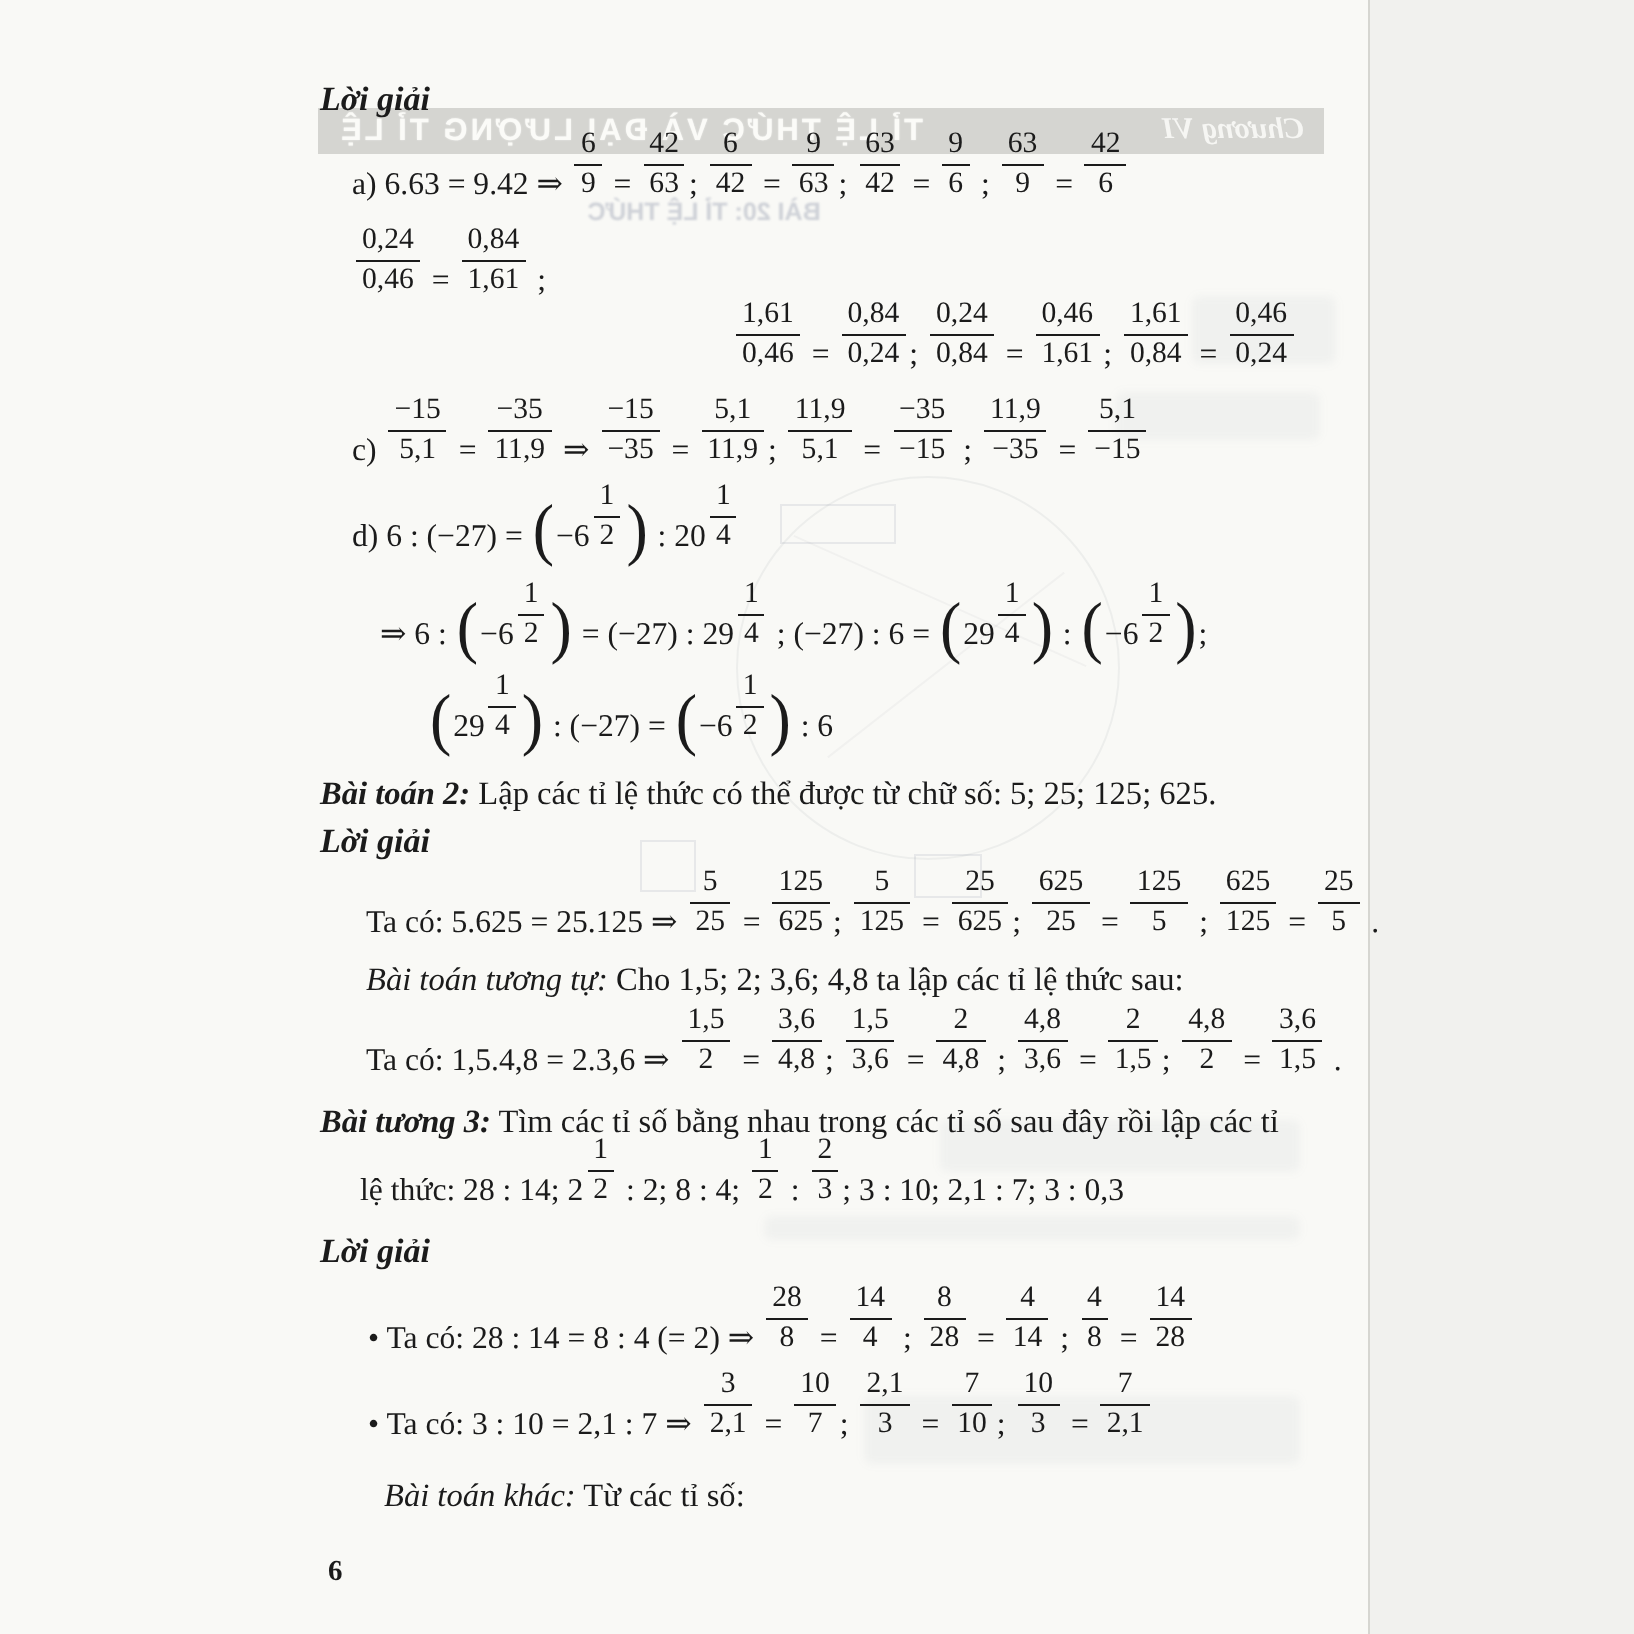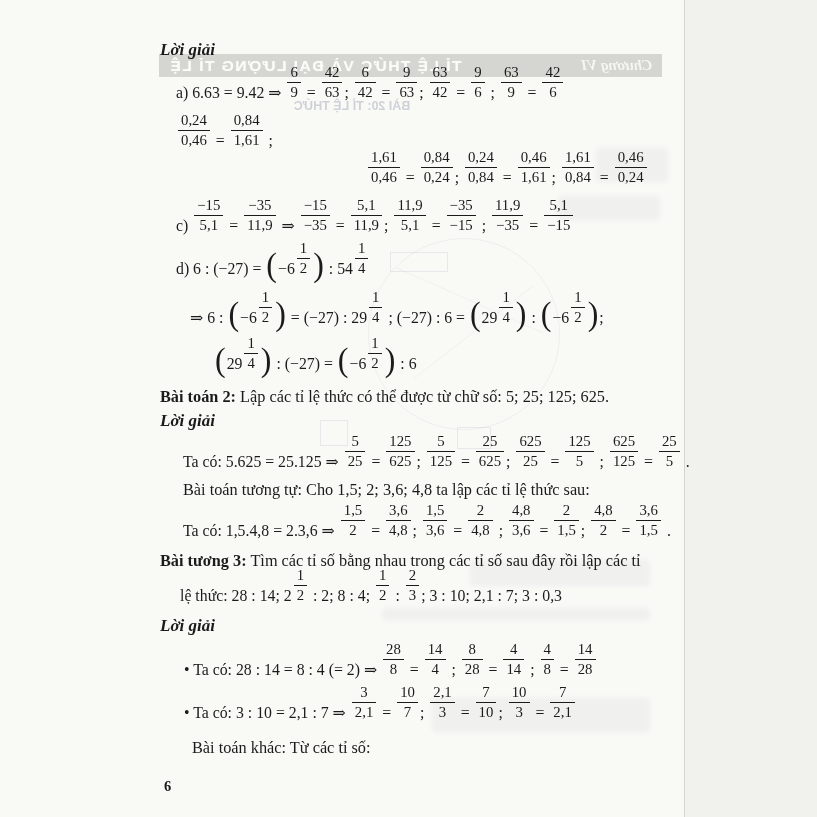--- a/index.html
+++ b/index.html
@@ -66,22 +66,22 @@
   }
   .mtext{white-space:pre;}
   .frac{
     display:inline-flex;flex-direction:column;text-align:center;
     font-size:14.8px;line-height:1.18;margin:0 2px;
   }
   .frac .num{border-bottom:1.4px solid #1b1b1b;padding:0 3px 1px;}
   .frac .den{padding:1px 3px 0;}
   .bparen{font-size:32px;line-height:0.85;font-weight:400;margin:0 1px;transform:scaleY(1.08);}
   .textline{position:absolute;font-size:16.3px;z-index:2;white-space:pre;}
-  .textline b{font-weight:bold;}
-  .it{}
+  .textline b{font-weight:bold;font-style:italic;}
+  .it{font-style:italic;}
   .page-number{position:absolute;left:164px;top:778px;font-weight:bold;
     font-size:14.5px;z-index:2;}
 </style>
 </head>
 <body>
 
 <div class="page-area"></div>
 <div class="right-strip"></div>
 <div class="page-edge-line"></div>
 
@@ -100,21 +100,21 @@
 <div class="smudge sm2"></div>
 <div class="smudge sm3"></div>
 <div class="smudge sm4"></div>
 <div class="smudge sm5"></div>
 
 <div class="sol-heading" style="top:40px">Lời giải</div>
 <div class="mrow" style="left:176px;top:64px"><span class="mtext">a) 6.63 = 9.42 ⇒ </span><span class="frac"><span class="num">6</span><span class="den">9</span></span><span class="mtext"> = </span><span class="frac"><span class="num">42</span><span class="den">63</span></span><span class="mtext">; </span><span class="frac"><span class="num">6</span><span class="den">42</span></span><span class="mtext"> = </span><span class="frac"><span class="num">9</span><span class="den">63</span></span><span class="mtext">; </span><span class="frac"><span class="num">63</span><span class="den">42</span></span><span class="mtext"> = </span><span class="frac"><span class="num">9</span><span class="den">6</span></span><span class="mtext"> ; </span><span class="frac"><span class="num">63</span><span class="den">9</span></span><span class="mtext"> = </span><span class="frac"><span class="num">42</span><span class="den">6</span></span></div>
 <div class="mrow" style="left:176px;top:112px"><span class="frac"><span class="num">0,24</span><span class="den">0,46</span></span><span class="mtext"> = </span><span class="frac"><span class="num">0,84</span><span class="den">1,61</span></span><span class="mtext"> ;</span></div>
 <div class="mrow" style="left:366px;top:149px"><span class="frac"><span class="num">1,61</span><span class="den">0,46</span></span><span class="mtext"> = </span><span class="frac"><span class="num">0,84</span><span class="den">0,24</span></span><span class="mtext">; </span><span class="frac"><span class="num">0,24</span><span class="den">0,84</span></span><span class="mtext"> = </span><span class="frac"><span class="num">0,46</span><span class="den">1,61</span></span><span class="mtext">; </span><span class="frac"><span class="num">1,61</span><span class="den">0,84</span></span><span class="mtext"> = </span><span class="frac"><span class="num">0,46</span><span class="den">0,24</span></span></div>
 <div class="mrow" style="left:176px;top:197px"><span class="mtext">c) </span><span class="frac"><span class="num">−15</span><span class="den">5,1</span></span><span class="mtext"> = </span><span class="frac"><span class="num">−35</span><span class="den">11,9</span></span><span class="mtext"> ⇒ </span><span class="frac"><span class="num">−15</span><span class="den">−35</span></span><span class="mtext"> = </span><span class="frac"><span class="num">5,1</span><span class="den">11,9</span></span><span class="mtext">; </span><span class="frac"><span class="num">11,9</span><span class="den">5,1</span></span><span class="mtext"> = </span><span class="frac"><span class="num">−35</span><span class="den">−15</span></span><span class="mtext"> ; </span><span class="frac"><span class="num">11,9</span><span class="den">−35</span></span><span class="mtext"> = </span><span class="frac"><span class="num">5,1</span><span class="den">−15</span></span></div>
-<div class="mrow" style="left:176px;top:240px"><span class="mtext">d) 6 : (−27) = </span><span class="bparen">(</span><span class="mtext">−6</span><span class="frac"><span class="num">1</span><span class="den">2</span></span><span class="bparen">)</span><span class="mtext"> : 54</span><span class="frac"><span class="num">1</span><span class="den">4</span></span></div>
+<div class="mrow" style="left:176px;top:240px"><span class="mtext">d) 6 : (−27) = </span><span class="bparen">(</span><span class="mtext">−6</span><span class="frac"><span class="num">1</span><span class="den">2</span></span><span class="bparen">)</span><span class="mtext"> : 20</span><span class="frac"><span class="num">1</span><span class="den">4</span></span></div>
 <div class="mrow" style="left:190px;top:289px"><span class="mtext">⇒ 6 : </span><span class="bparen">(</span><span class="mtext">−6</span><span class="frac"><span class="num">1</span><span class="den">2</span></span><span class="bparen">)</span><span class="mtext"> = (−27) : 29</span><span class="frac"><span class="num">1</span><span class="den">4</span></span><span class="mtext"> ; (−27) : 6 = </span><span class="bparen">(</span><span class="mtext">29</span><span class="frac"><span class="num">1</span><span class="den">4</span></span><span class="bparen">)</span><span class="mtext"> : </span><span class="bparen">(</span><span class="mtext">−6</span><span class="frac"><span class="num">1</span><span class="den">2</span></span><span class="bparen">)</span><span class="mtext">;</span></div>
 <div class="mrow" style="left:214px;top:335px"><span class="bparen">(</span><span class="mtext">29</span><span class="frac"><span class="num">1</span><span class="den">4</span></span><span class="bparen">)</span><span class="mtext"> : (−27) = </span><span class="bparen">(</span><span class="mtext">−6</span><span class="frac"><span class="num">1</span><span class="den">2</span></span><span class="bparen">)</span><span class="mtext"> : 6</span></div>
 
 <div class="textline" style="left:160px;top:387px"><b>Bài toán 2:</b><span> Lập các tỉ lệ thức có thể được từ chữ số: 5; 25; 125; 625.</span></div>
 <div class="sol-heading" style="top:411px">Lời giải</div>
 <div class="mrow" style="left:183px;top:433px"><span class="mtext">Ta có: 5.625 = 25.125 ⇒ </span><span class="frac"><span class="num">5</span><span class="den">25</span></span><span class="mtext"> = </span><span class="frac"><span class="num">125</span><span class="den">625</span></span><span class="mtext">; </span><span class="frac"><span class="num">5</span><span class="den">125</span></span><span class="mtext"> = </span><span class="frac"><span class="num">25</span><span class="den">625</span></span><span class="mtext">; </span><span class="frac"><span class="num">625</span><span class="den">25</span></span><span class="mtext"> = </span><span class="frac"><span class="num">125</span><span class="den">5</span></span><span class="mtext"> ; </span><span class="frac"><span class="num">625</span><span class="den">125</span></span><span class="mtext"> = </span><span class="frac"><span class="num">25</span><span class="den">5</span></span><span class="mtext"> .</span></div>
 <div class="textline" style="left:183px;top:480px"><span class="it">Bài toán tương tự:</span><span> Cho 1,5; 2; 3,6; 4,8 ta lập các tỉ lệ thức sau:</span></div>
 <div class="mrow" style="left:183px;top:502px"><span class="mtext">Ta có: 1,5.4,8 = 2.3,6 ⇒ </span><span class="frac"><span class="num">1,5</span><span class="den">2</span></span><span class="mtext"> = </span><span class="frac"><span class="num">3,6</span><span class="den">4,8</span></span><span class="mtext">; </span><span class="frac"><span class="num">1,5</span><span class="den">3,6</span></span><span class="mtext"> = </span><span class="frac"><span class="num">2</span><span class="den">4,8</span></span><span class="mtext"> ; </span><span class="frac"><span class="num">4,8</span><span class="den">3,6</span></span><span class="mtext"> = </span><span class="frac"><span class="num">2</span><span class="den">1,5</span></span><span class="mtext">; </span><span class="frac"><span class="num">4,8</span><span class="den">2</span></span><span class="mtext"> = </span><span class="frac"><span class="num">3,6</span><span class="den">1,5</span></span><span class="mtext"> .</span></div>
 
 <div class="textline" style="left:160px;top:551px"><b>Bài tương 3:</b><span> Tìm các tỉ số bằng nhau trong các tỉ số sau đây rồi lập các tỉ</span></div>

